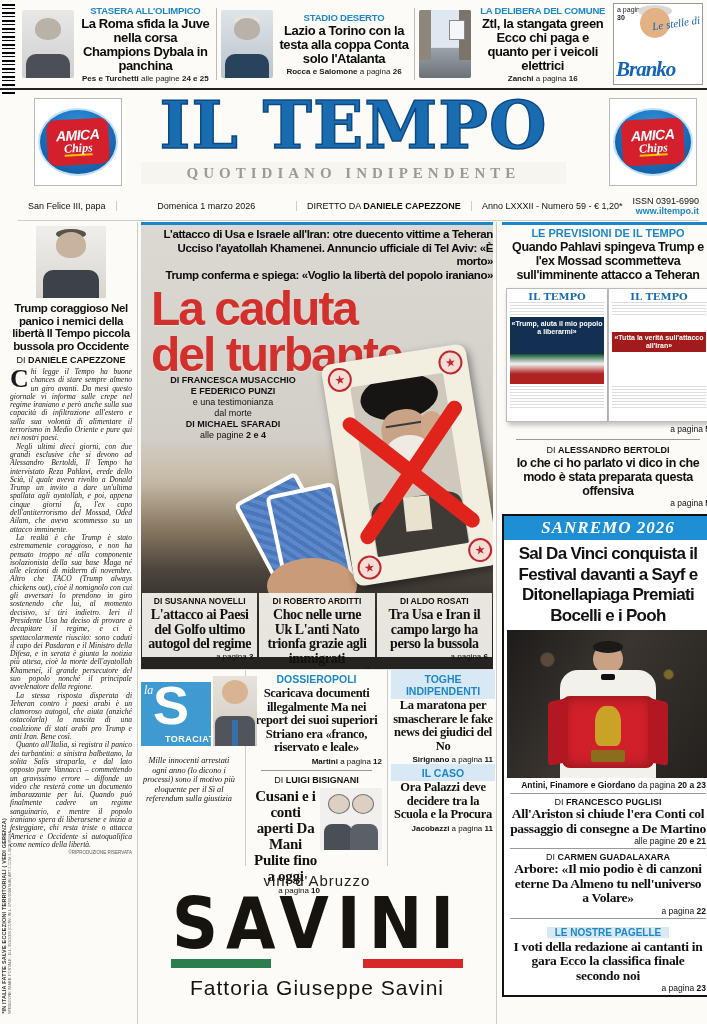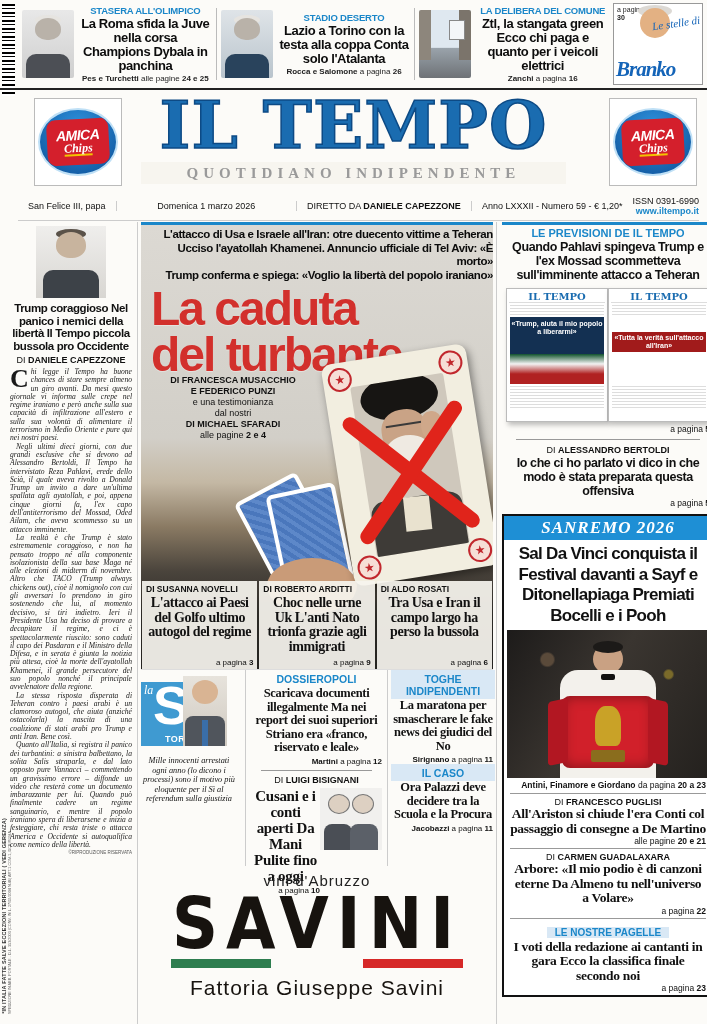--- a/index.html
+++ b/index.html
@@ -110,31 +110,31 @@
   .face{position:absolute;left:50%;top:30px;width:46px;height:44px;margin-left:-23px;border-radius:45%;background:#c9a386;}
   .specs{position:absolute;left:50%;top:44px;width:36px;height:8px;margin-left:-18px;border-top:2px solid #3a3a3a;}
   .beard{position:absolute;left:50%;top:56px;width:44px;height:30px;margin-left:-22px;border-radius:50%;background:#efeae2;}
   .robe{position:absolute;left:50%;bottom:-4px;width:92px;height:58px;margin-left:-46px;border-radius:14px 14px 0 0;background:#3e3b37;}
   .collar{position:absolute;left:50%;bottom:20px;width:26px;height:34px;margin-left:-13px;background:#e9e2cf;transform:rotate(3deg);}
   .palm{position:absolute;right:8px;top:36px;width:22px;height:30px;border-radius:45%;background:#cfa88a;}
   .xbar{position:absolute;left:-12px;top:50%;width:170px;height:15px;background:#e0241b;border-radius:8px;}
   .x1{transform:rotate(47deg);} .x2{transform:rotate(-47deg);}
   
   .substrip{position:absolute;left:0;right:0;bottom:0;height:88px;display:flex;}
-  .sub{flex:1;background:rgba(246,244,238,.93);margin:0 1px;padding:3px 4px 2px;display:flex;flex-direction:column;}
-  .sub .kby{font-weight:bold;font-size:8.5px;text-align:left;}
+  .sub{flex:1;background:rgba(246,244,238,.93);margin:12px 1px;padding:3px 4px 2px;display:flex;flex-direction:column;}
+  .sub .kby{font-weight:bold;font-size:8.5px;text-align:center;}
   .sub .st{font-family:"Liberation Serif",serif;font-weight:bold;font-size:14px;line-height:14.5px;
     letter-spacing:-.4px;text-align:center;margin-top:2px;}
   .sub .pr{margin-top:auto;text-align:right;font-size:8px;}
   
   .midband{display:flex;height:196px;border-top:1px solid #ddd;}
   .mcol1{width:98px;flex:none;padding-top:6px;}
   .mcol2{flex:1;border-left:1px solid #ccc;border-right:1px solid #ccc;margin-left:6px;padding:0 5px;}
   .mcol3{width:100px;flex:none;padding-left:5px;}
-  .storlogo{position:relative;width:86px;height:74px;}
+  .storlogo{position:relative;width:116px;height:74px;}
   .storbox{position:absolute;left:0;top:6px;width:70px;height:64px;background:#3f9ad1;color:#fff;}
   .storbox .la{position:absolute;left:3px;top:1px;font-family:"Liberation Serif",serif;font-style:italic;font-size:12px;}
   .storbox .S{position:absolute;left:12px;top:-4px;font-weight:bold;font-size:54px;line-height:54px;}
   .storbox .rest{position:absolute;left:24px;bottom:2px;font-weight:bold;font-size:9px;letter-spacing:.5px;}
   .storface{position:absolute;right:0;top:0;width:44px;height:70px;background:linear-gradient(#e7e3dc,#cfc9c0);overflow:hidden;}
   .storface .bald{position:absolute;left:50%;top:4px;width:26px;height:24px;margin-left:-13px;border-radius:50%;background:#d9b493;}
   .storface .suit{position:absolute;left:50%;bottom:-4px;width:40px;height:34px;margin-left:-20px;border-radius:8px 8px 0 0;background:#50555c;}
   .storface .tie{position:absolute;left:50%;bottom:0;width:6px;height:26px;margin-left:-3px;background:#3a6ea8;}
   .stortext{font-family:"Liberation Serif",serif;font-style:italic;font-size:8.3px;line-height:9.5px;
     text-align:center;margin-top:6px;padding-right:2px;}
@@ -322,21 +322,21 @@
             <div>Trump conferma e spiega: «Voglio la libertà del popolo iraniano»</div>
         </div>
         <div class="rhead">
           <div>La caduta</div>
             <div>del turbante</div>
         </div>
         <div class="cby">
           <div class="n">DI FRANCESCA MUSACCHIO</div>
           <div class="n">E FEDERICO PUNZI</div>
           <div>e una testimonianza</div>
-          <div>dal nostri</div>
+          <div>dal morte</div>
           <div class="n">DI MICHAEL SFARADI</div>
           <div><span>alle pagine</span> <span class="b">2 e 4</span></div>
         </div>
 
         <div class="art">
           <div class="bluecard bc1"></div>
           <div class="bluecard bc2"></div>
           <div class="hand"></div>
           <div class="kcard">
             <span class="cstar cs1">★</span>

